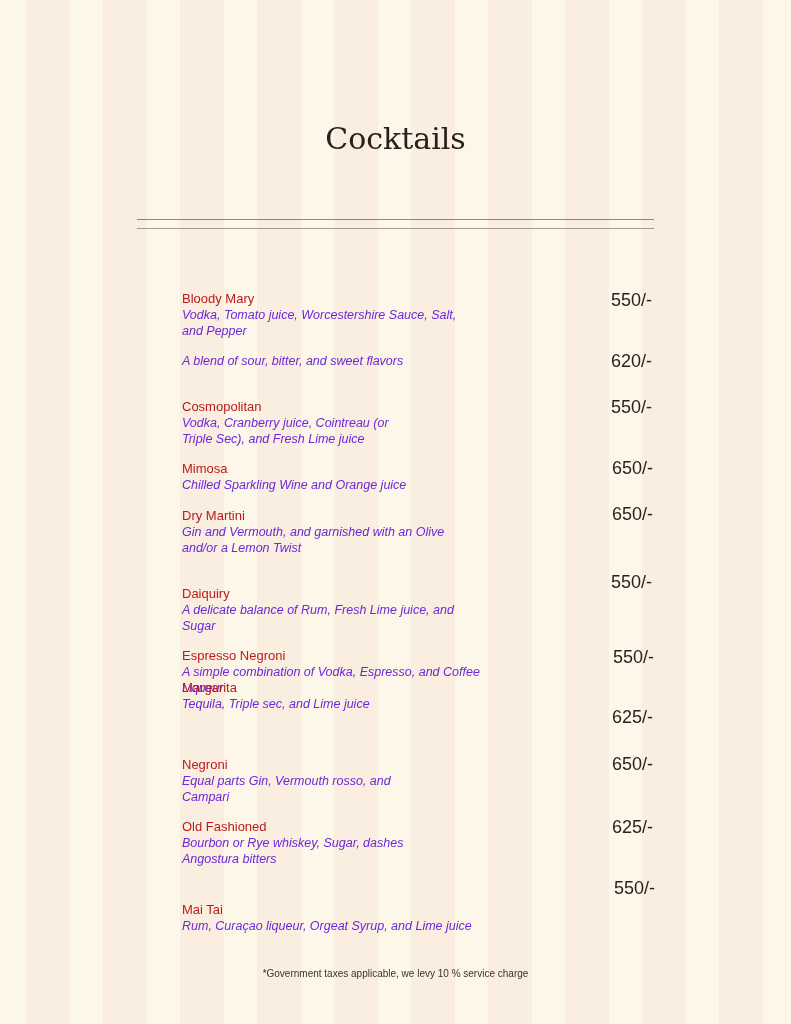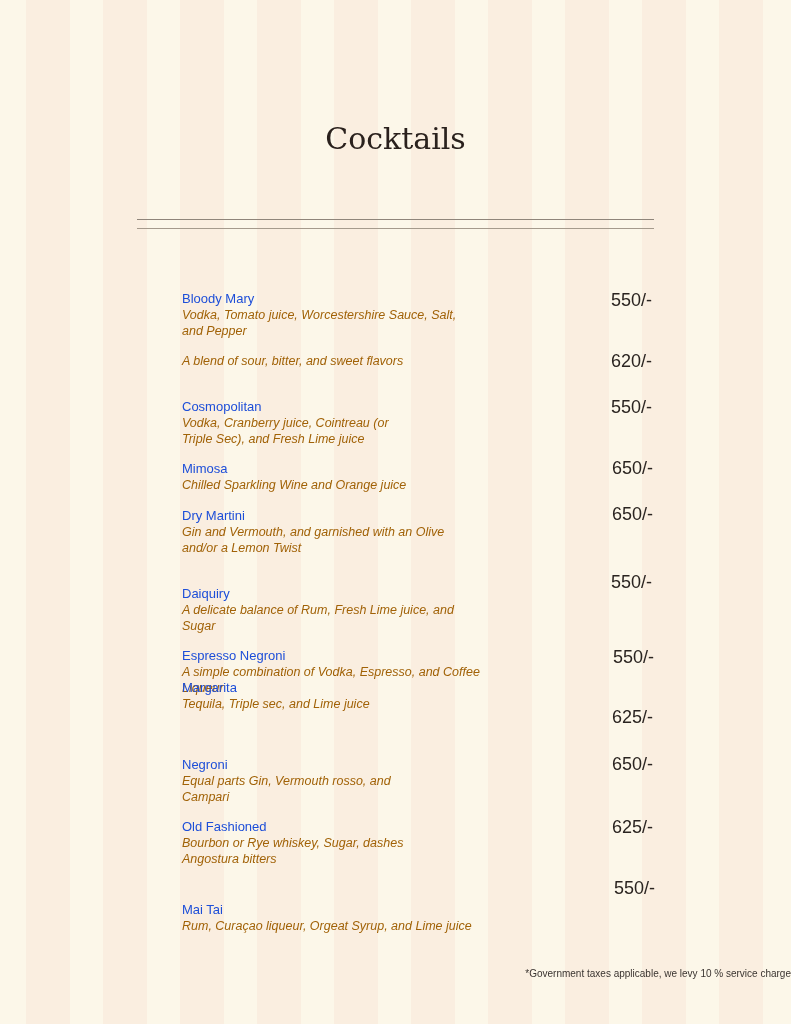--- a/index.html
+++ b/index.html
@@ -28,30 +28,30 @@
   }
   .title-script {
     font-family: "DejaVu Serif", serif; font-size: 30px;
     color: #2a211d; line-height: 34px; margin-top: 0px; letter-spacing: 0px;
   }
   .rule { position: absolute; left: 137px; width: 517px; height: 1px; background: #8f857a; }
   .rule.r1 { top: 219px; }
   .rule.r2 { top: 228px; background: #a59a8c; }
   .item { position: absolute; left: 182px; width: 300px; }
   .item .name {
-    font-size: 13px; line-height: 16px; color: #1d4ed8; font-weight: 500;
+    font-size: 13px; line-height: 16px; color: #b91c1c; font-weight: 500;
   }
   .item .desc {
-    font-size: 12.5px; line-height: 16px; color: #a16207; font-style: italic;
+    font-size: 12.5px; line-height: 16px; color: #6d28d9; font-style: italic;
   }
   .price {
     position: absolute; left: 611px; font-size: 18px; color: #2a2420; line-height: 16px;
   }
   .footer {
-    position: absolute; left: 0; right: 0; top: 968px; text-align: right;
+    position: absolute; left: 0; right: 0; top: 968px; text-align: center;
     font-size: 10px; color: #3a3430;
   }
 </style>
 </head>
 <body>
 
 <div class="stripes"></div>
 
 <div class="title-block">
   <div class="title-script">Cocktails</div>

